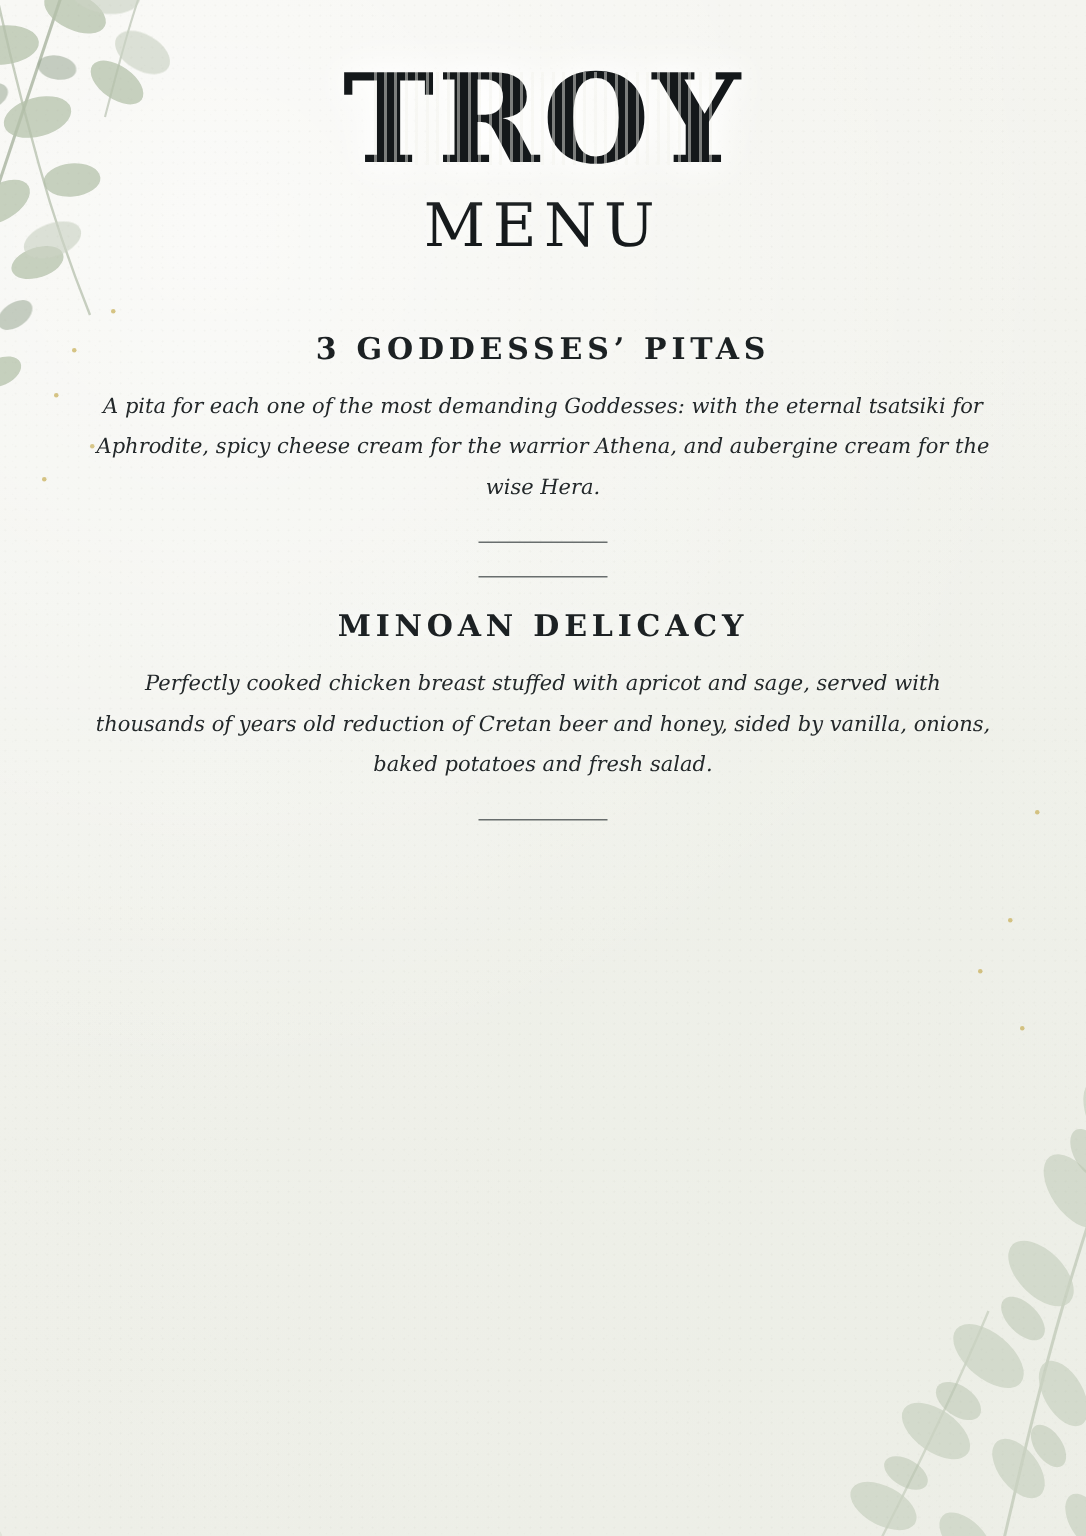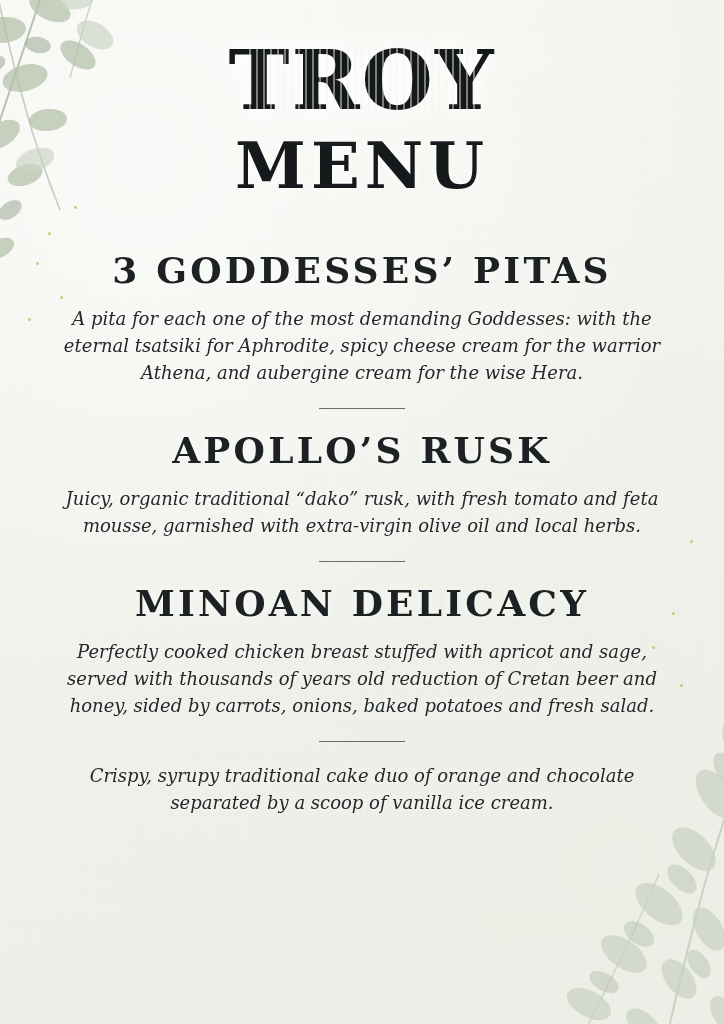--- a/index.html
+++ b/index.html
@@ -98,46 +98,46 @@
         rgba(242,242,236,0.0) 0px,
         rgba(242,242,236,0.0) 5px,
         rgba(242,242,236,0.85) 5px,
         rgba(242,242,236,0.85) 7px);
     pointer-events: none;
     mix-blend-mode: normal;
     opacity: .55;
   }
   .menu-word {
     font-family: "DejaVu Serif", serif;
-    font-size: 64px;
-    font-weight: 700;
+    font-size: 40px;
+    font-weight: 400;
     letter-spacing: 5px;
     color: #15191b;
     margin-top: -6px;
     text-shadow: 0 0 12px rgba(255,255,255,0.9);
   }
 
   
   .menu-list {
     margin-top: 46px;
   }
 
   .item-title {
     font-family: "DejaVu Serif", serif;
-    font-size: 36px;
+    font-size: 20px;
     font-weight: 700;
     letter-spacing: 3.2px;
     color: #1c2123;
     margin: 0 0 10px 0;
     text-shadow: 0 0 10px rgba(255,255,255,0.75);
   }
   .item-desc {
     font-family: "DejaVu Serif", serif;
     font-style: italic;
-    font-size: 18px;
+    font-size: 14px;
     line-height: 27px;
     color: #23282a;
     margin: 14px auto;
     max-width: 600px;
     text-shadow: 0 0 9px rgba(255,255,255,0.8);
   }
   .divider {
     width: 86px;
     height: 1px;
     background: #3a4042;
@@ -252,37 +252,32 @@
 
       <div class="menu-item">
         <h2 class="item-title">3 GODDESSES’ PITAS</h2>
         <p class="item-desc">A pita for each one of the most demanding Goddesses: with the eternal tsatsiki for Aphrodite, spicy cheese cream for the warrior Athena, and aubergine cream for the wise Hera.</p>
       </div>
 
       <div class="sep-wrap">
           <div class="divider"></div>
         </div>
 
-      <div class="menu-item">
-        <h2 class="item-title">APOLLO’S RUSK</h2>
-        <p class="item-desc">Juicy, organic traditional “dako” rusk, with fresh tomato and feta mousse, garnished with extra-virgin olive oil and local herbs.</p>
-      </div>
 
       <div class="sep-wrap">
           <div class="divider"></div>
         </div>
 
       <div class="menu-item">
         <h2 class="item-title">MINOAN DELICACY</h2>
-        <p class="item-desc">Perfectly cooked chicken breast stuffed with apricot and sage, served with thousands of years old reduction of Cretan beer and honey, sided by carrots, onions, baked potatoes and fresh salad.</p>
+        <p class="item-desc">Perfectly cooked chicken breast stuffed with apricot and sage, served with thousands of years old reduction of Cretan beer and honey, sided by vanilla, onions, baked potatoes and fresh salad.</p>
       </div>
 
       <div class="sep-wrap">
           <div class="divider"></div>
         </div>
 
       <div class="menu-item">
-        <p class="item-desc">Crispy, syrupy traditional cake duo of orange and chocolate separated by a scoop of vanilla ice cream.</p>
       </div>
 
     </div>
   </div>
 </div>
 
 </body></html>

